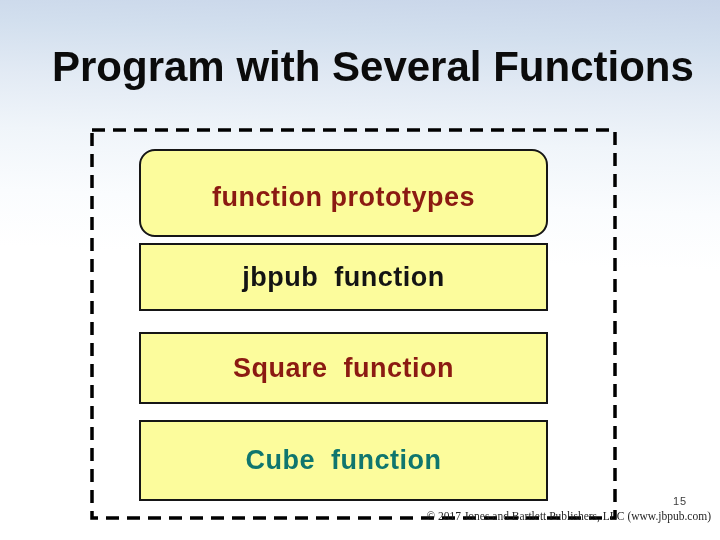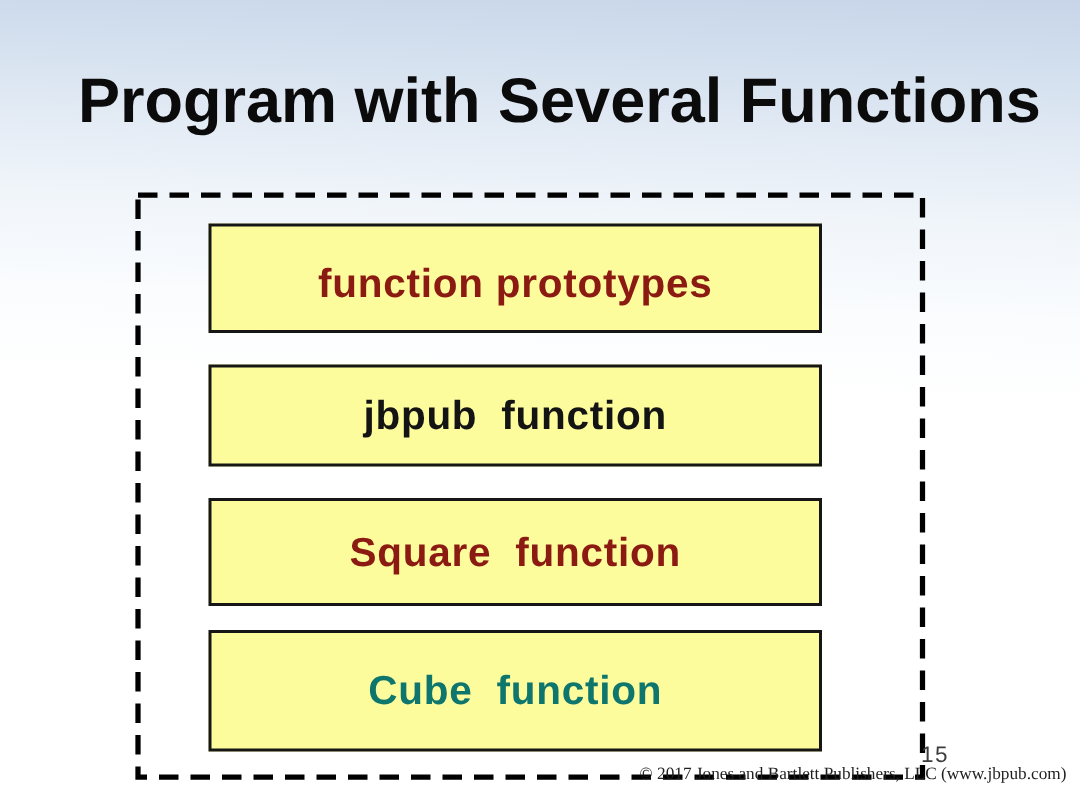--- a/index.html
+++ b/index.html
@@ -27,28 +27,28 @@
   .fbox {
     position: absolute; left: 139px; width: 409px;
     background: #fcfc9c; border: 2px solid #161616;
     box-sizing: border-box;
     display: flex; align-items: center; justify-content: center;
   }
   .fbox span {
     font-weight: bold; font-size: 27px; white-space: pre;
     letter-spacing: 0.5px;
   }
-  .box1 { top: 149px; height: 73px; }
+  .box1 { top: 149px; height: 88px; border-radius: 16px; }
   .box2 { top: 243px; height: 68px; }
   .box3 { top: 332px; height: 72px; }
   .box4 { top: 420px; height: 81px; }
   .box1 span { padding-top: 8px; }
   .pagenum {
-    position: absolute; left: 614px; top: 495px;
-    font-size: 15px; color: #3d3d3d; letter-spacing: 1px;
+    position: absolute; left: 673px; top: 495px;
+    font-size: 11px; color: #3d3d3d; letter-spacing: 1px;
   }
   .copyright {
     position: absolute; right: 9px; top: 510px;
     font-family: "Liberation Serif", serif;
     font-size: 11.5px; color: #1f1f1f; white-space: nowrap;
   }
 </style>
 </head>
 <body>
 

